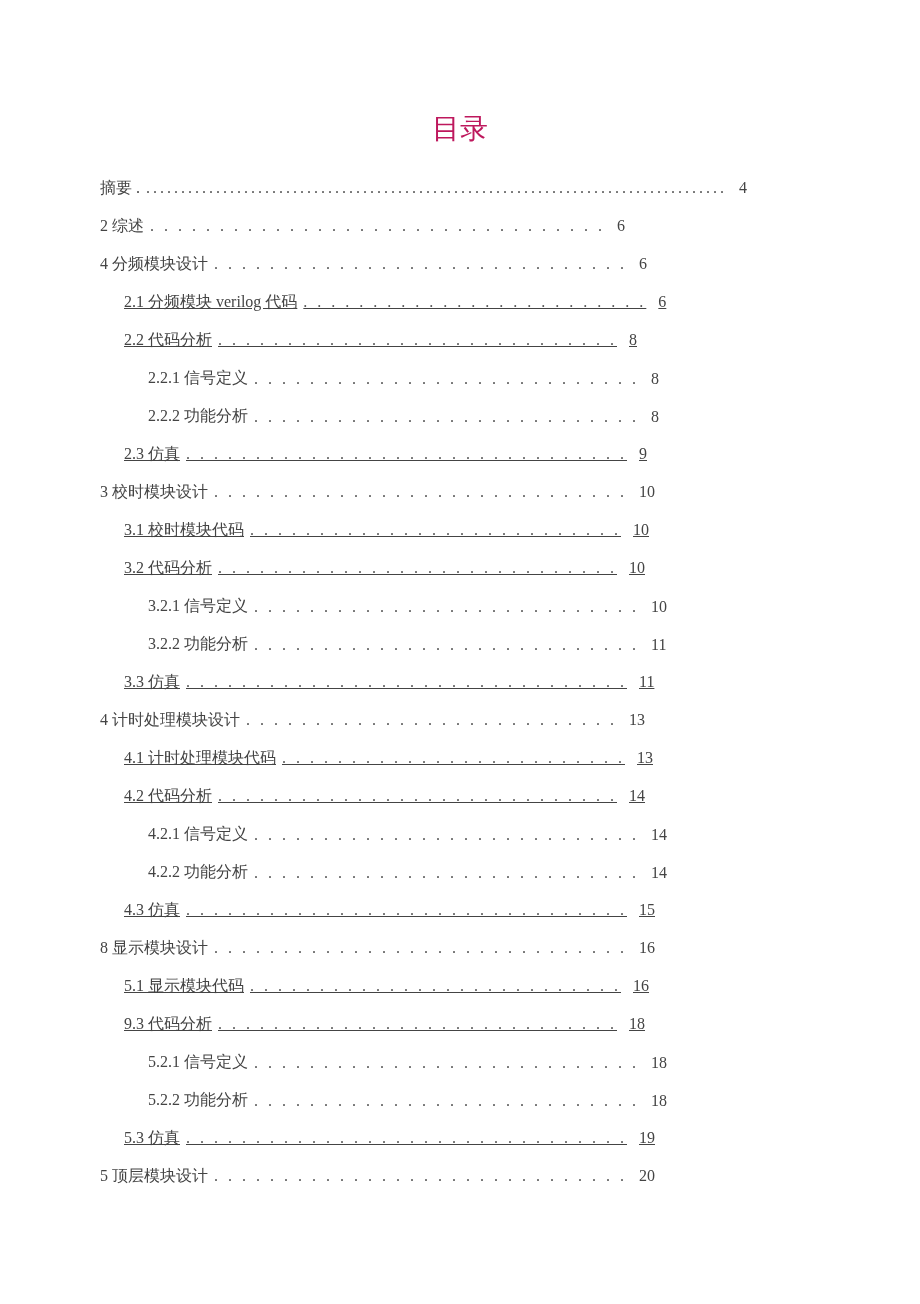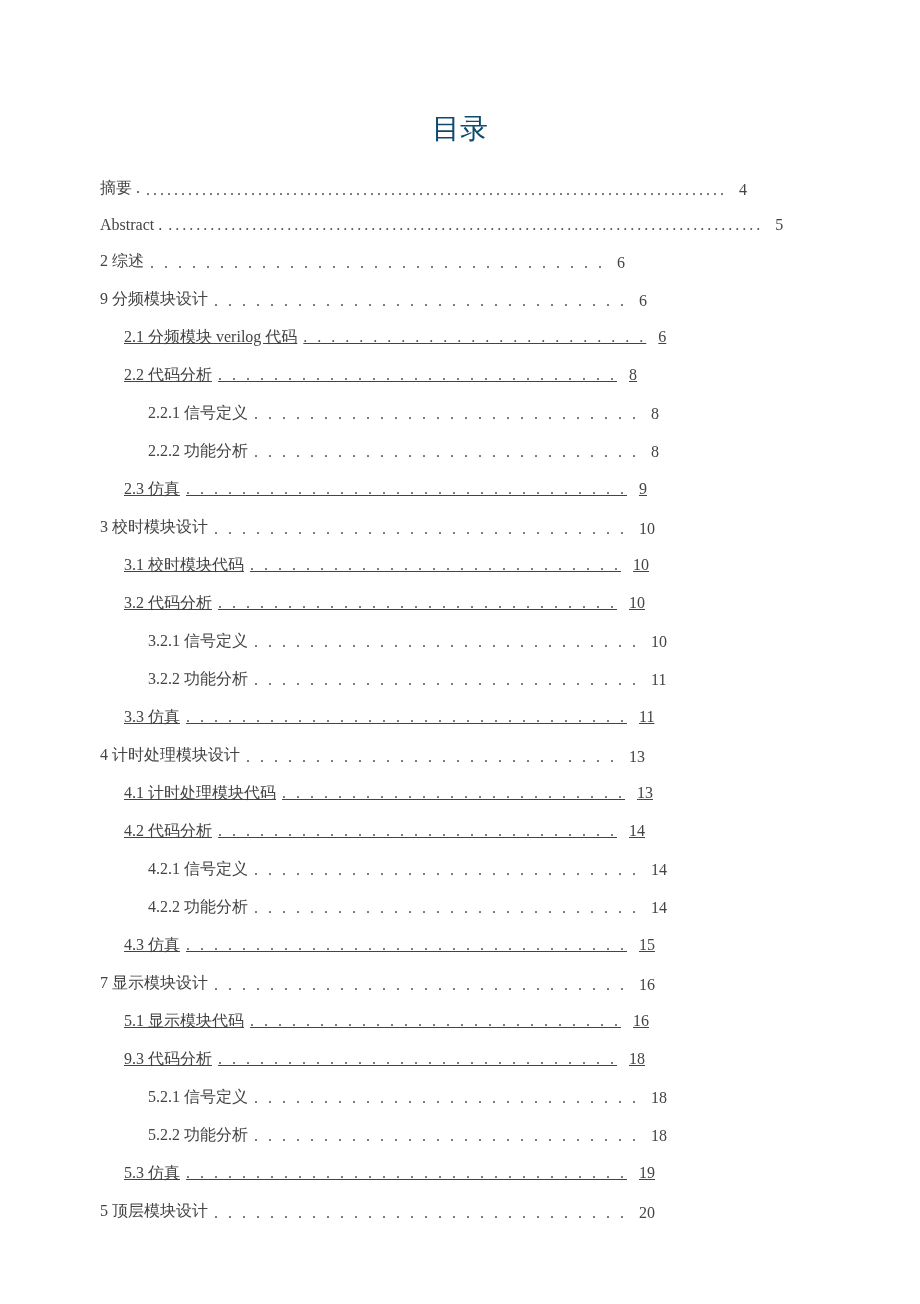--- a/index.html
+++ b/index.html
@@ -13,31 +13,31 @@
       background: #ffffff;
       font-family: "SimSun", "宋体", serif;
       color: #333333;
       padding: 110px 100px 60px 100px;
     }
     .title {
       text-align: center;
       font-size: 28px;
       font-weight: normal;
       margin-bottom: 30px;
-      color: #0c4a6e;
+      color: #be185d;
     }
     .toc-entry {
       display: flex;
       align-items: baseline;
       margin-bottom: 17px;
       font-size: 16px;
       color: #444444;
       white-space: nowrap;
     }
-    .indent-0 { padding-left: 0; align-items: flex-end; }
+    .indent-0 { padding-left: 0; }
     .indent-1 { padding-left: 24px; text-decoration: underline; }
     .indent-2 { padding-left: 48px; align-items: center; }
     .entry-label {
       flex-shrink: 0;
     }
     .dots {
       flex-shrink: 0;
       overflow: hidden;
       letter-spacing: 3px;
       padding: 0 6px;
@@ -53,31 +53,26 @@
 
 <h1 class="title">目录</h1>
 
 <div id="toc-container">
     <div class="toc-entry indent-0">
       <span class="entry-label">摘要 .</span>
       <span class="dots">...................................................................................</span>
       <span class="entry-page">4</span>
     </div>
     <div class="toc-entry indent-0">
-      <span class="entry-label">Abstract .</span>
-      <span class="dots">.....................................................................................</span>
-      <span class="entry-page">5</span>
-    </div>
-    <div class="toc-entry indent-0">
       <span class="entry-label">2  综述</span>
       <span class="dots">. . . . . . . . . . . . . . . . . . . . . . . . . . . . . . . . .</span>
       <span class="entry-page">6</span>
     </div>
     <div class="toc-entry indent-0">
-      <span class="entry-label">9  分频模块设计</span>
+      <span class="entry-label">4  分频模块设计</span>
       <span class="dots">. . . . . . . . . . . . . . . . . . . . . . . . . . . . . .</span>
       <span class="entry-page">6</span>
     </div>
     <div class="toc-entry indent-1">
       <span class="entry-label">2.1  分频模块  verilog 代码</span>
       <span class="dots">. . . . . . . . . . . . . . . . . . . . . . . . .</span>
       <span class="entry-page">6</span>
     </div>
     <div class="toc-entry indent-1">
       <span class="entry-label">2.2  代码分析</span>
@@ -153,21 +148,21 @@
       <span class="entry-label">4.2.2  功能分析</span>
       <span class="dots">. . . . . . . . . . . . . . . . . . . . . . . . . . . .</span>
       <span class="entry-page">14</span>
     </div>
     <div class="toc-entry indent-1">
       <span class="entry-label">4.3  仿真</span>
       <span class="dots">. . . . . . . . . . . . . . . . . . . . . . . . . . . . . . . .</span>
       <span class="entry-page">15</span>
     </div>
     <div class="toc-entry indent-0">
-      <span class="entry-label">7  显示模块设计</span>
+      <span class="entry-label">8  显示模块设计</span>
       <span class="dots">. . . . . . . . . . . . . . . . . . . . . . . . . . . . . .</span>
       <span class="entry-page">16</span>
     </div>
     <div class="toc-entry indent-1">
       <span class="entry-label">5.1  显示模块代码</span>
       <span class="dots">. . . . . . . . . . . . . . . . . . . . . . . . . . .</span>
       <span class="entry-page">16</span>
     </div>
     <div class="toc-entry indent-1">
       <span class="entry-label">9.3  代码分析</span>

